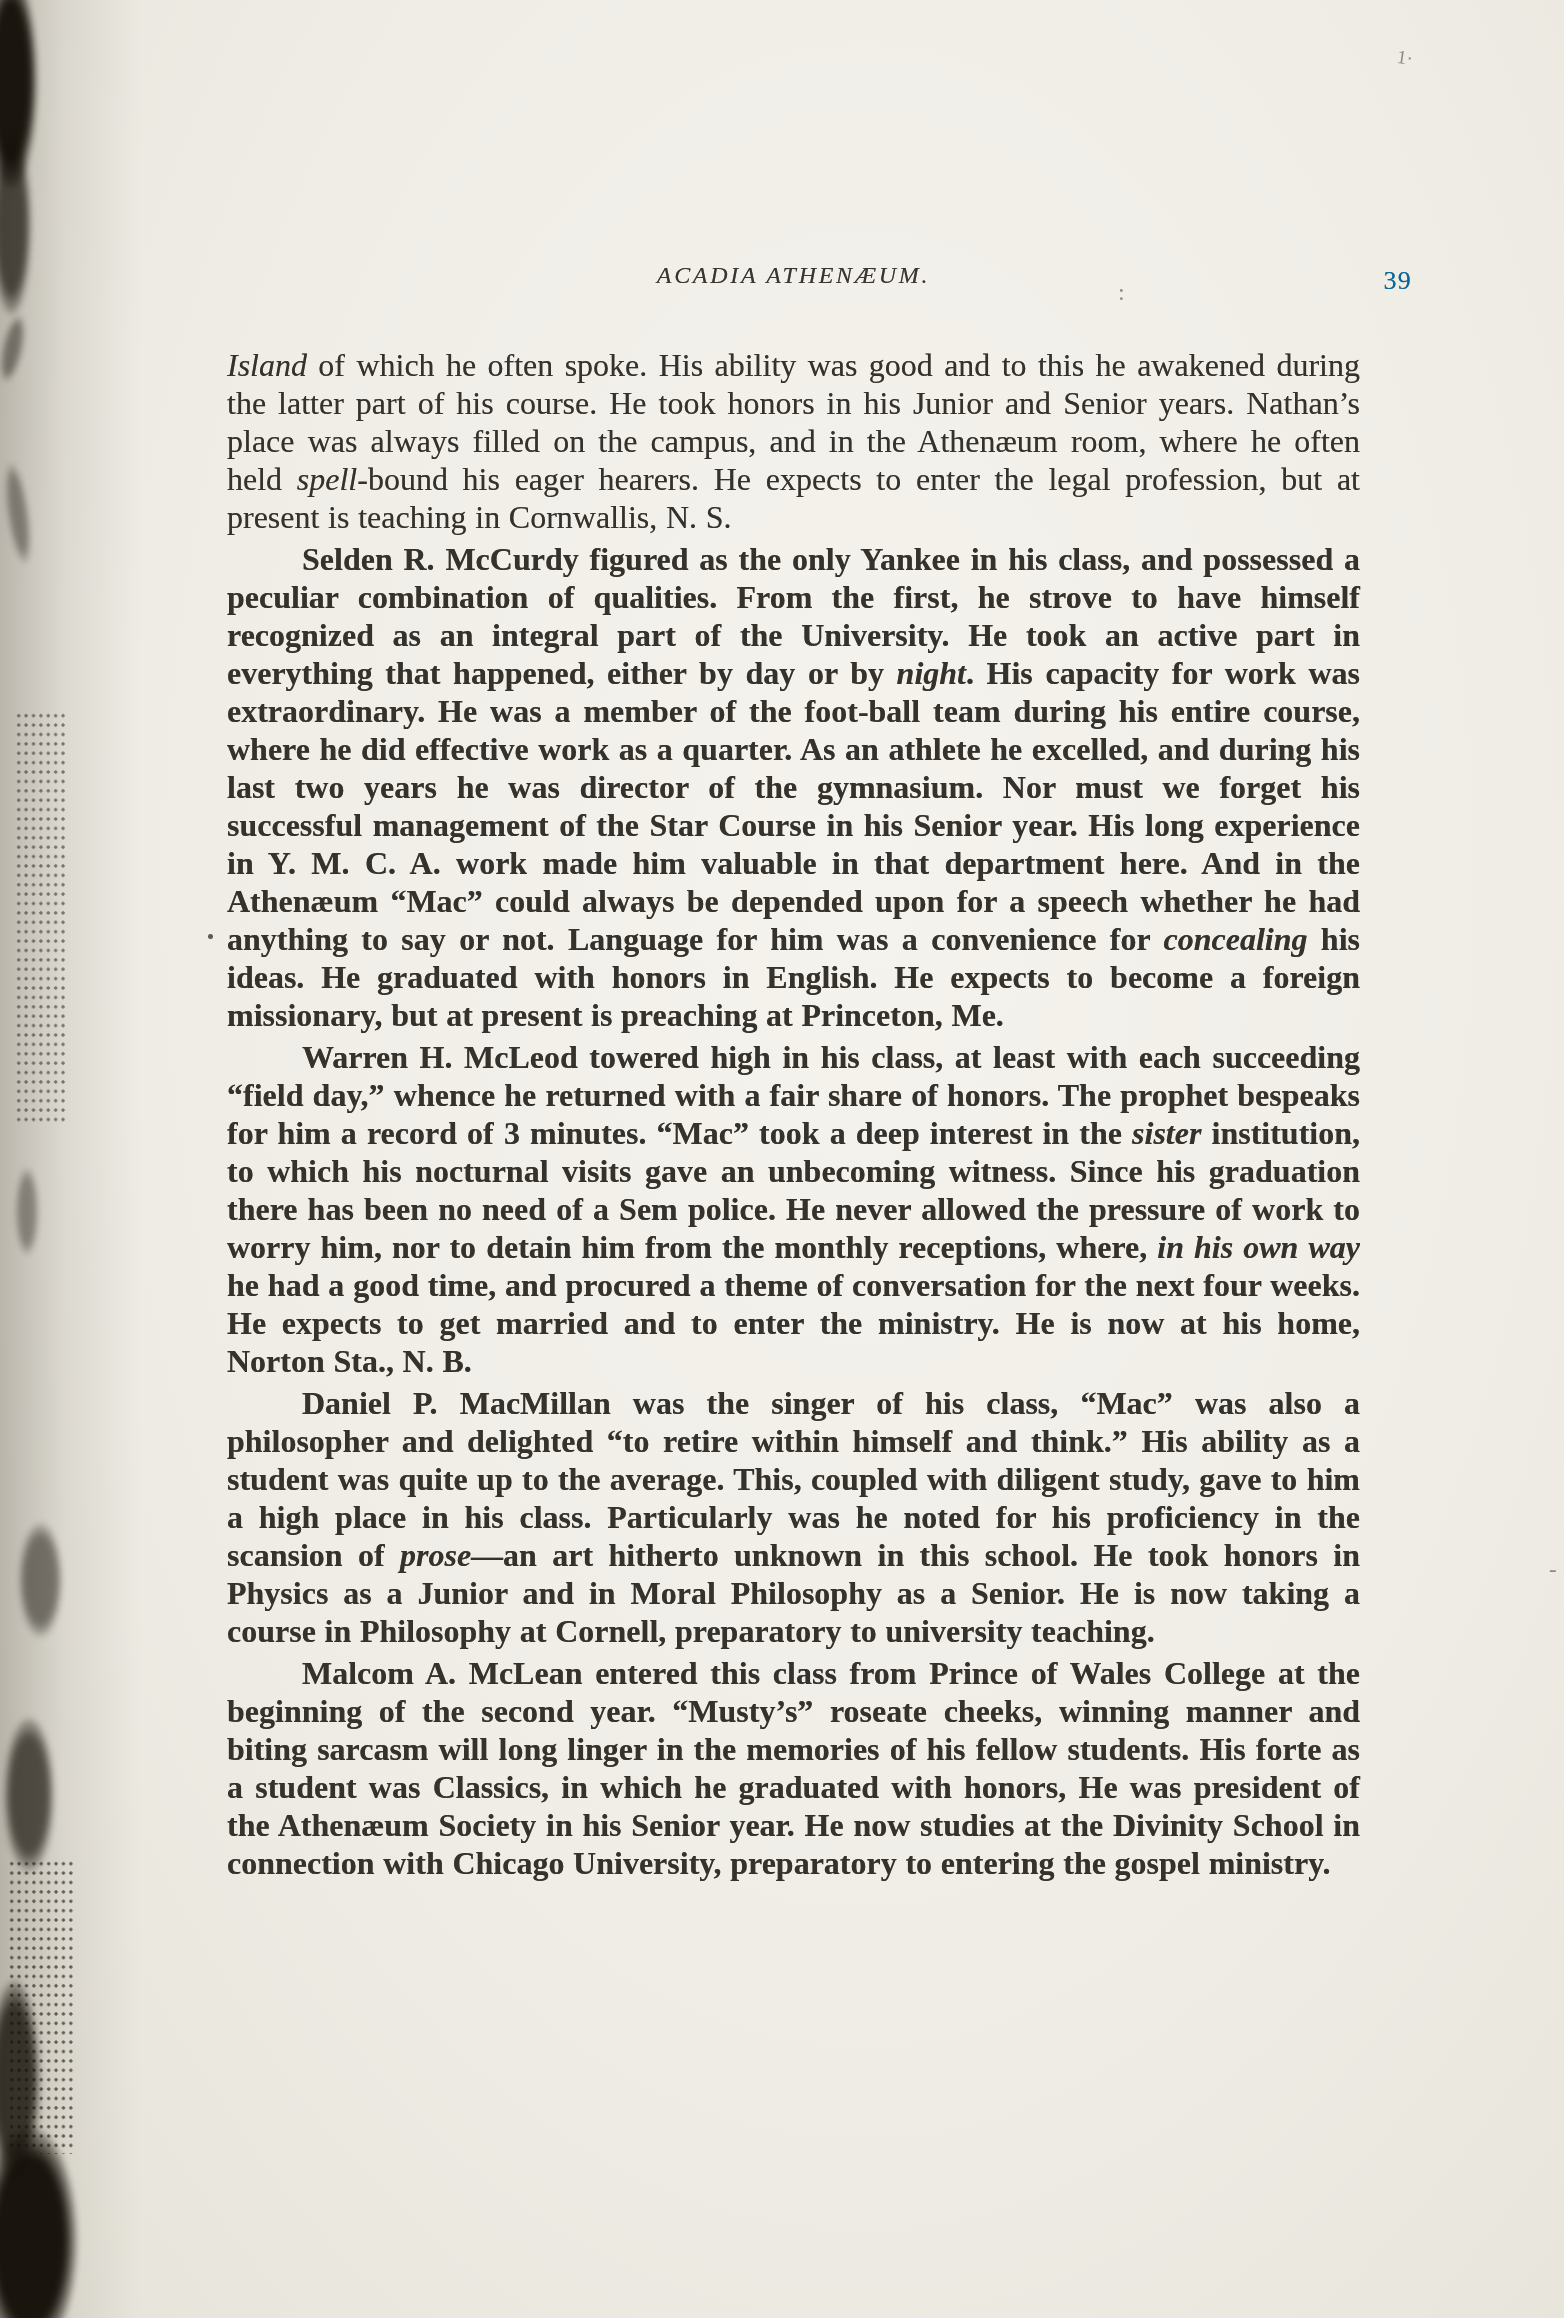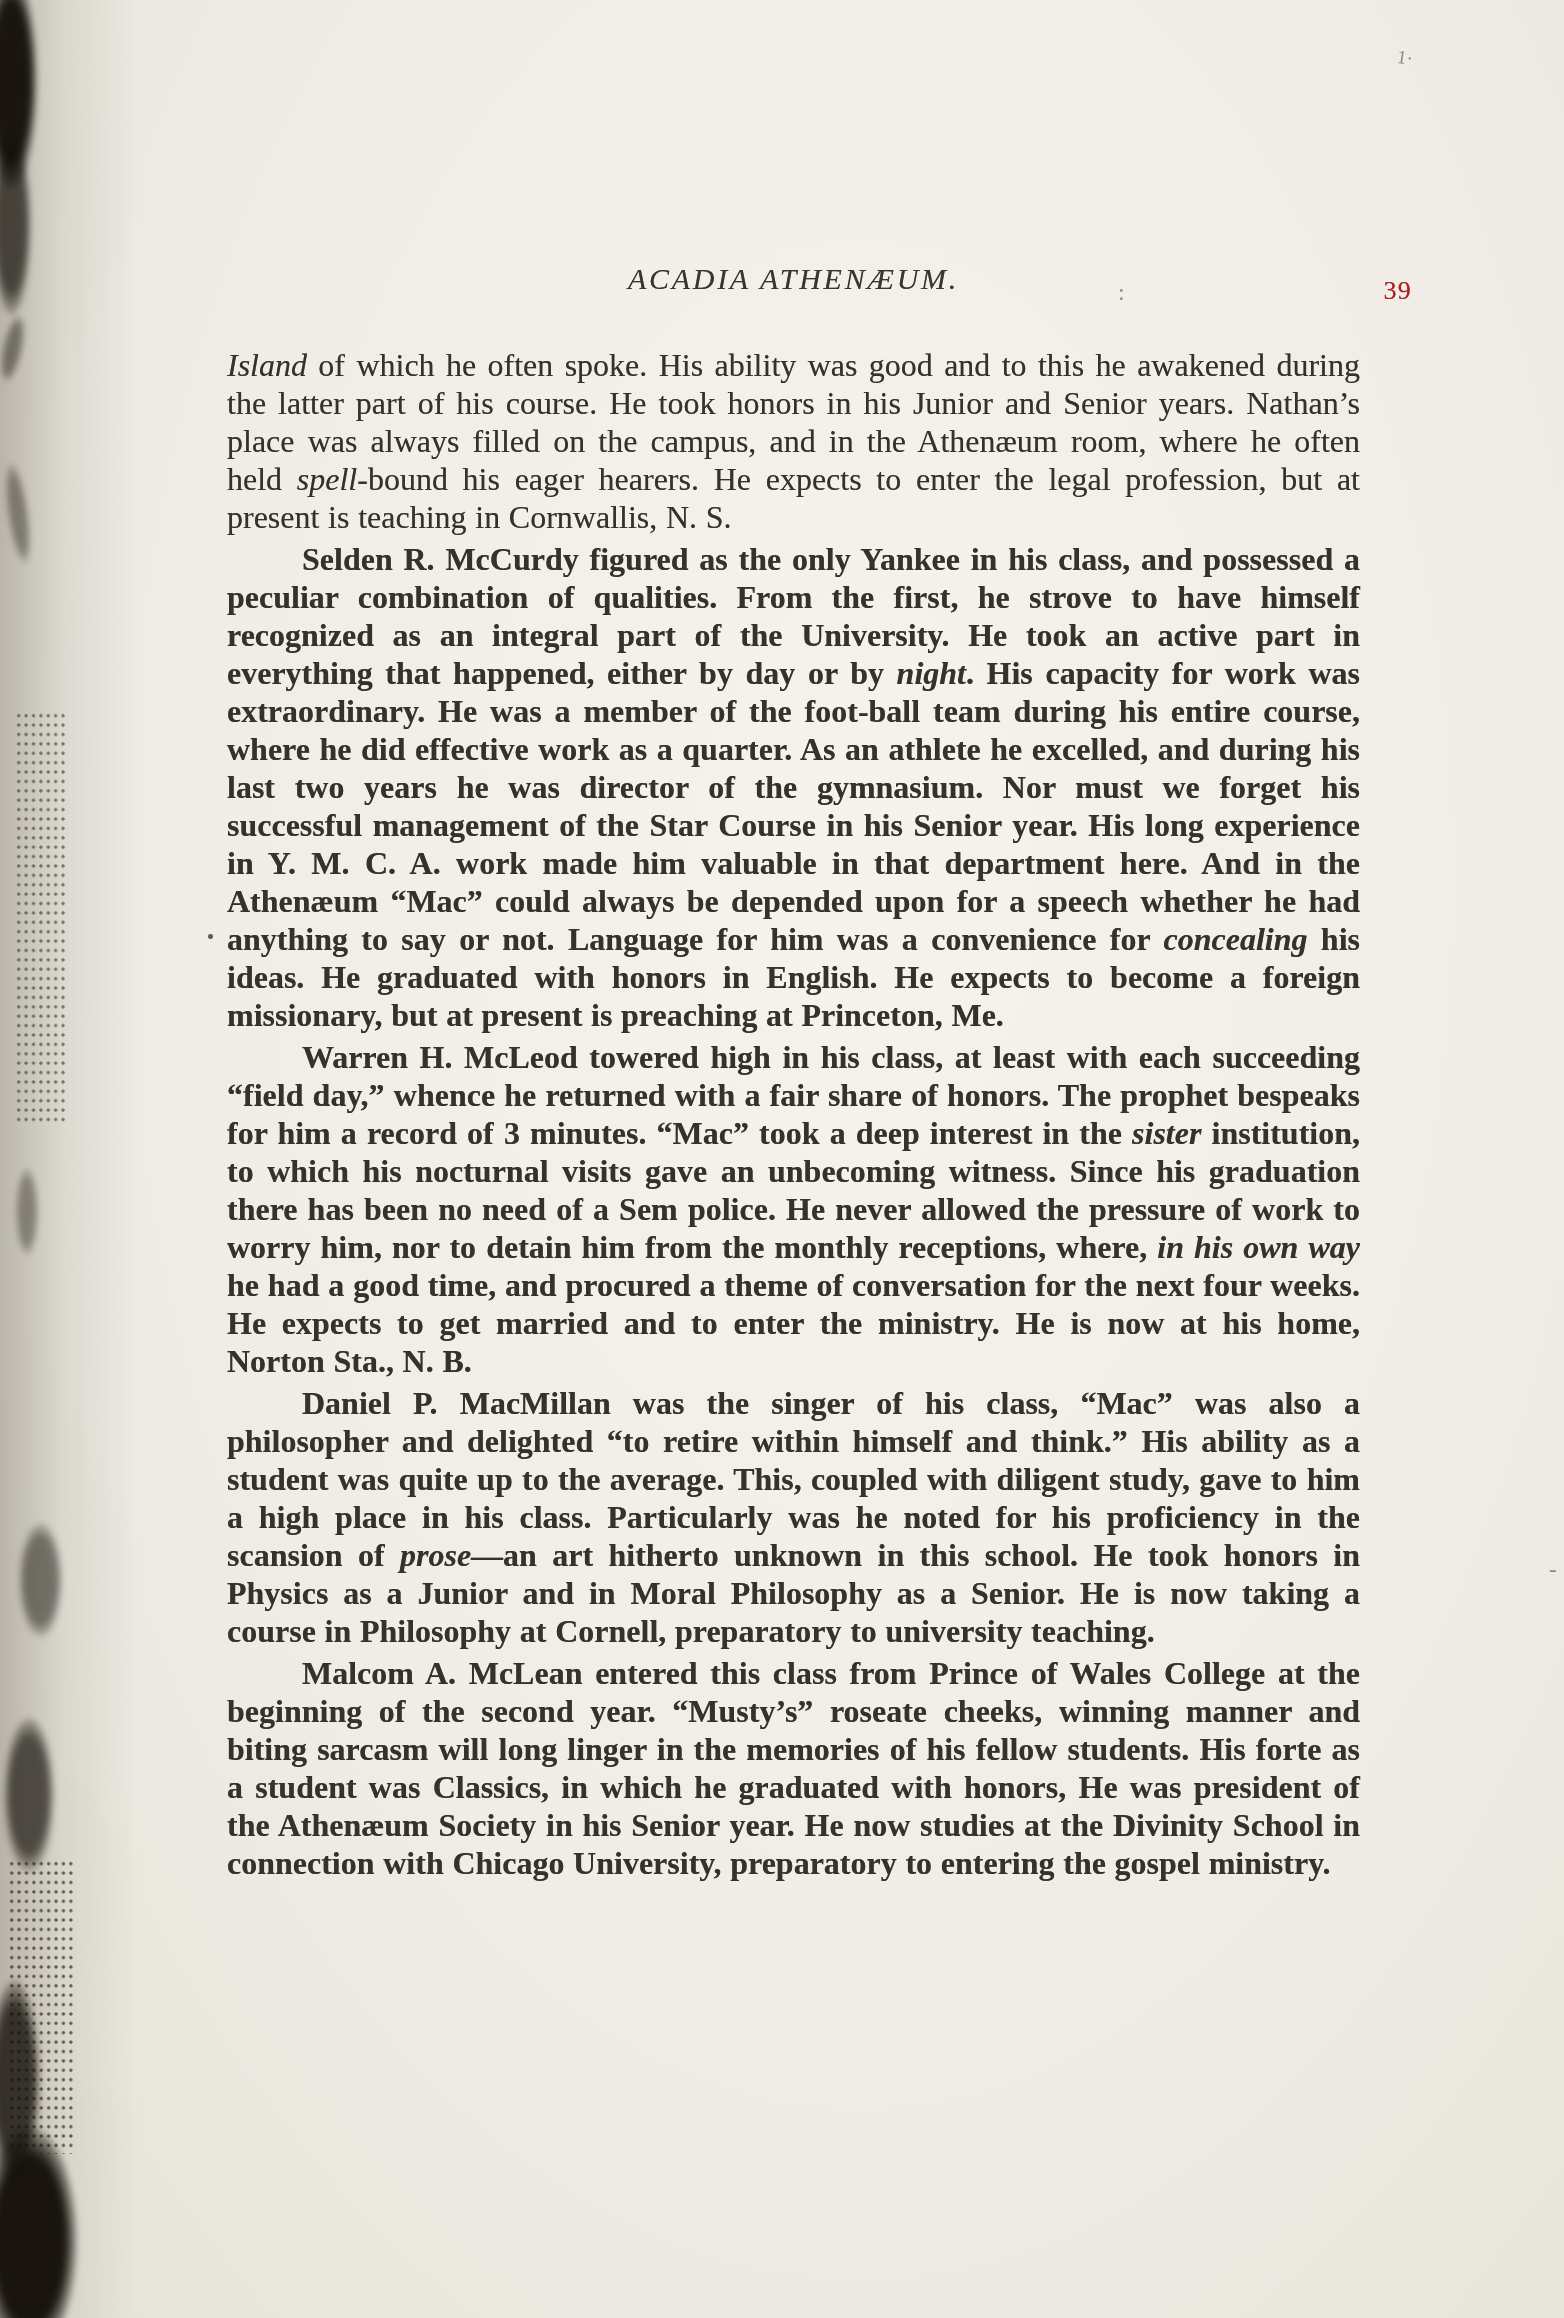--- a/index.html
+++ b/index.html
@@ -41,23 +41,23 @@
   .s2{left:8px; top:1859px; width:67px; height:295px; opacity:.8;}
   
   .content{
     position:absolute;left:223px;top:262px;width:1141px;
     color:#35312b;
     text-shadow:0 0 0.4px rgba(52,46,38,0.55);
   }
   .header{position:relative;height:50px;}
   .title{
     position:absolute;left:0;right:0;text-align:center;
-    font-style:italic;font-size:30px;letter-spacing:2.7px;color:#3a352e;
+    font-style:italic;font-size:24px;letter-spacing:2.7px;color:#3a352e;
   }
-  .pagenum{position:absolute;right:-48px;top:14px;font-size:26px;letter-spacing:1.3px;color:#b91c1c;}
+  .pagenum{position:absolute;right:-48px;top:4px;font-size:26px;letter-spacing:1.3px;color:#0369a1;}
   .colon-mark{position:absolute;left:895px;top:17.4px;font-size:24px;opacity:.55;color:#4a443a;}
   .bodytext{
     margin-top:34px;
     font-size:32px;line-height:38px;
     text-align:justify;word-spacing:0.7px;
   }
   .para{margin:4px;}
   .para.indent{text-indent:75px;font-weight:bold;}
   .bodytext em{font-style:italic;}
   

